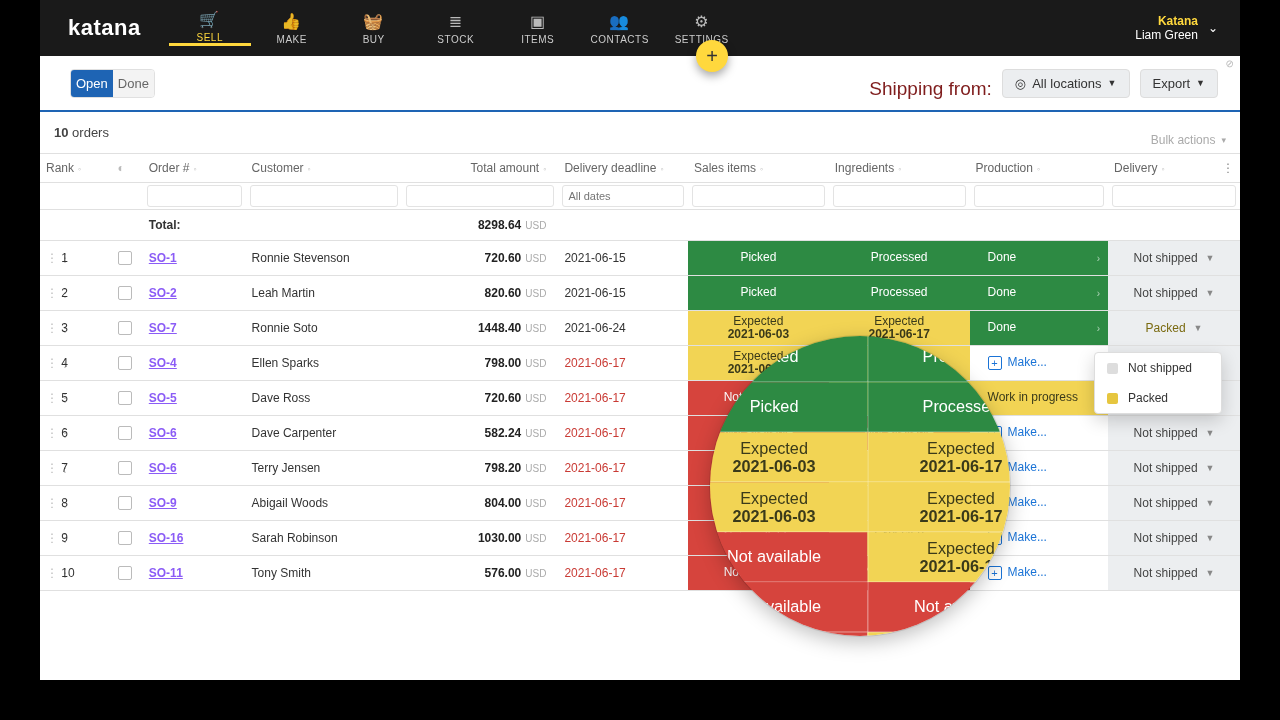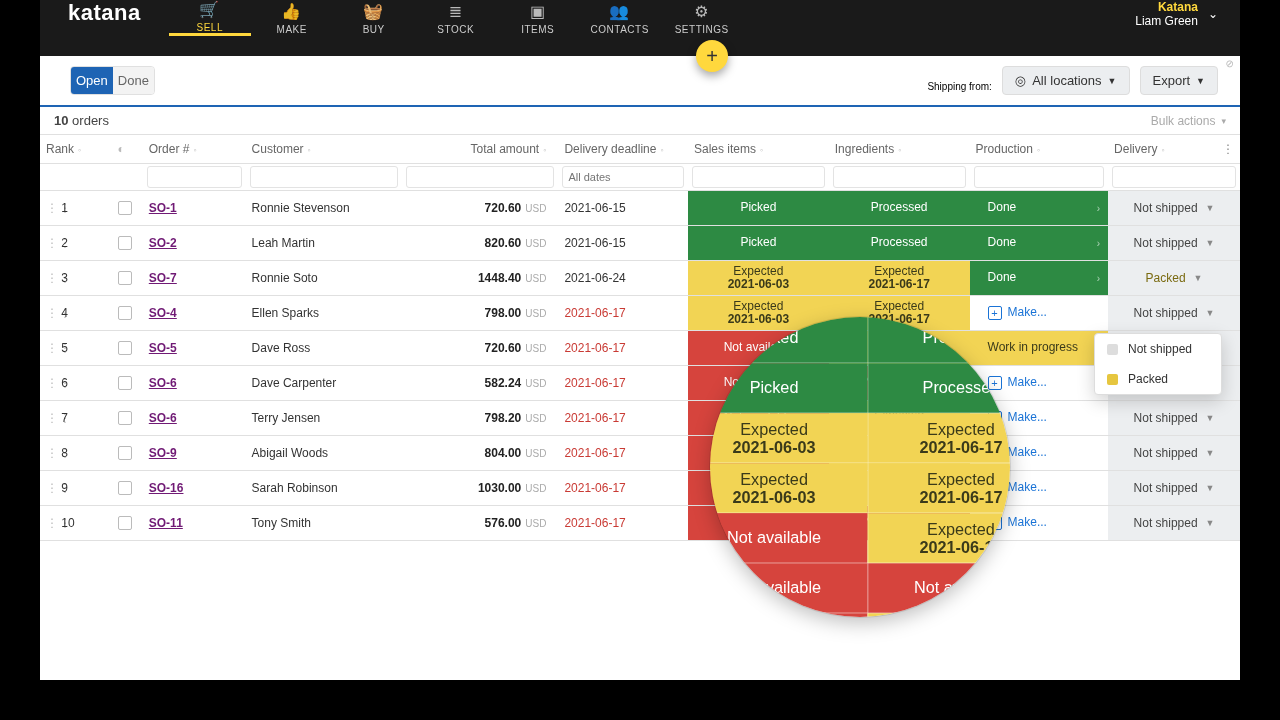--- a/index.html
+++ b/index.html
@@ -14,59 +14,59 @@
     --muted:#888;
     --link:#1a73d6;
     --header-bg:#1a1a1a;
     --accent:#ffd83d;
     --deadline-red:#c93a34;
   }
   *{box-sizing:border-box;font-family:Arial,Helvetica,sans-serif;}
   html,body{margin:0;padding:0;background:#000;width:1280px;height:720px;overflow:hidden;color:var(--text);font-size:13px;}
   .app{background:#fff;position:absolute;left:40px;right:40px;top:0;bottom:40px;display:flex;flex-direction:column;box-shadow:0 0 8px rgba(0,0,0,.2);}
   
-  .header{background:var(--header-bg);color:#ddd;display:flex;align-items:flex-start;height:56px;position:relative;}
+  .header{background:var(--header-bg);color:#ddd;display:flex;align-items:center;height:56px;position:relative;}
   .logo{color:#fff;font-weight:700;font-size:22px;letter-spacing:.5px;padding:0 28px;display:flex;align-items:center;text-transform:lowercase;}
   .nav{display:flex;}
   .nav-item{display:flex;flex-direction:column;align-items:center;justify-content:center;width:82px;color:#ccc;font-size:10px;letter-spacing:.5px;cursor:pointer;}
   .nav-item.active{color:var(--accent);border-bottom:3px solid var(--accent);}
   .nav-item .nav-icon{font-size:16px;margin-bottom:3px;opacity:.9}
   .user{margin-left:auto;display:flex;align-items:center;padding-right:22px;color:#fff;font-size:12px;}
   .user .uname{color:var(--accent);font-weight:600;}
   .user .chev{margin-left:10px;font-size:12px;color:#fff;}
   .fab{position:absolute;left:656px;top:40px;width:32px;height:32px;border-radius:50%;background:var(--accent);display:flex;align-items:center;justify-content:center;font-size:20px;color:#333;box-shadow:0 4px 10px rgba(0,0,0,.35);z-index:5;cursor:pointer;}
   
   .subtabs{display:flex;gap:24px;padding:0 28px;border-bottom:1px solid var(--border);height:38px;align-items:flex-end;font-size:13px;}
   .subtab{padding-bottom:9px;color:#666;cursor:pointer;}
   .subtab.active{color:#111;font-weight:600;border-bottom:2px solid #111;}
   
   .toolbar{display:flex;align-items:center;padding:10px 22px 10px 0;gap:10px;border-bottom:2px solid #1e64b4;position:relative;}
   .chips{display:flex;margin-left:30px;border-radius:4px;overflow:hidden;border:1px solid var(--border);}
   .chip{padding:6px 5px;background:#f3f3f3;color:#666;font-size:13px;cursor:pointer;}
   .chip.active{background:#1e64b4;color:#fff;}
   .toolbar-right{margin-left:auto;display:flex;align-items:center;gap:10px;}
-  .shipfrom{color:#000000;font-size:10px;margin-top:12px;}
+  .shipfrom{color:#7f1d1d;font-size:19px;margin-top:12px;}
   .pill{background:var(--gray-bg);border:1px solid #ddd;border-radius:4px;padding:6px 12px;display:flex;align-items:center;gap:6px;font-size:13px;cursor:pointer;}
   .toolbar .dismiss{position:absolute;right:6px;top:2px;color:#bbb;font-size:10px;cursor:pointer;}
   
   .countbar{display:flex;align-items:center;padding:6px 14px;border-bottom:1px solid var(--border);color:#444;font-size:13px;}
-  .countbar .bulk{margin-left:auto;color:#aaa;font-size:12px;display:flex;align-items:center;gap:6px;}
+  .countbar .bulk{margin-left:auto;color:#aaa;font-size:12px;display:flex;align-items:center;gap:6px;margin-top:15px;}
   
   .grid{flex:1;overflow:hidden;position:relative;}
   table{width:100%;border-collapse:collapse;table-layout:fixed;}
   th{font-weight:400;color:#666;font-size:12px;text-align:left;padding:7px 6px;border-bottom:1px solid var(--border);background:#fff;white-space:nowrap;}
   th .sort{color:#bbb;font-size:9px;margin-left:4px;}
   tr.filter td{padding:2px 4px;border-bottom:1px solid var(--border);}
   tr.filter input{width:100%;border:1px solid #e3e3e3;border-radius:3px;height:22px;font-size:11px;padding:0 5px;color:#999;background:#fff;}
   tr.total td{padding:8px 6px;font-size:12px;border-bottom:1px solid var(--border);}
   tr.total .lbl{font-weight:700;}
   tr.row td{padding:0 6px;height:34px;border-bottom:1px solid var(--border);font-size:12px;vertical-align:middle;background:#fff;white-space:nowrap;overflow:hidden;text-overflow:ellipsis;}
   .drag{color:#bbb;display:inline-block;width:12px;text-align:center;letter-spacing:1px;}
   .cb{width:14px;height:14px;border:1px solid #bbb;border-radius:2px;display:inline-block;vertical-align:middle;}
-  .order-link{color:#701a75;text-decoration:underline;font-weight:600;display:inline-block;border-bottom:1px dotted transparent;}
+  .order-link{color:#8b5cf6;text-decoration:underline;font-weight:600;display:inline-block;border-bottom:1px dotted transparent;}
   .amt{text-align:right;padding-right:12px!important;}
   .amt .num{font-weight:600;color:#222;}
   .amt .cur{color:#aaa;font-size:10px;margin-left:4px;}
   .deadline-over{color:var(--deadline-red);}
   
   .scell{color:#fff;text-align:center;font-size:12px;position:relative;padding:0!important;}
   .scell .inner{height:34px;display:flex;flex-direction:column;align-items:center;justify-content:center;line-height:1.1;}
   .scell.green .inner{background:var(--green);}
   .scell.yellow .inner{background:var(--yellow);color:#3a3a1a;}
   .scell.yellow .inner b{font-weight:700;}
@@ -209,20 +209,32 @@
           <td><input style=""></td>
           <td><input style=""></td>
           <td><input placeholder="All dates" style=""><span class="cal-ic">🗓</span></td>
           <td><input style=""></td>
           <td><input style=""></td>
           <td><input style=""></td>
           <td><input style=""></td>
         </tr>
       </thead>
       <tbody id="tbody">
+        <tr class="total">
+          <td></td>
+            <td></td>
+          <td class="lbl">Total:</td>
+          <td></td>
+          <td class="amt"><span class="num">8298.64</span><span class="cur">USD</span></td>
+          <td></td>
+            <td></td>
+            <td></td>
+            <td></td>
+            <td></td>
+        </tr>
       <tr class="row">
             <td><span class="drag">⋮⋮</span>&nbsp;1</td>
             <td><span class="cb"></span></td>
             <td><a class="order-link">SO-1</a></td>
             <td>Ronnie Stevenson</td>
             <td class="amt"><span class="num">720.60</span><span class="cur">USD</span></td>
             <td class="">2021-06-15</td>
             <td class="scell green">
               <div class="inner">Picked</div>
             </td>

